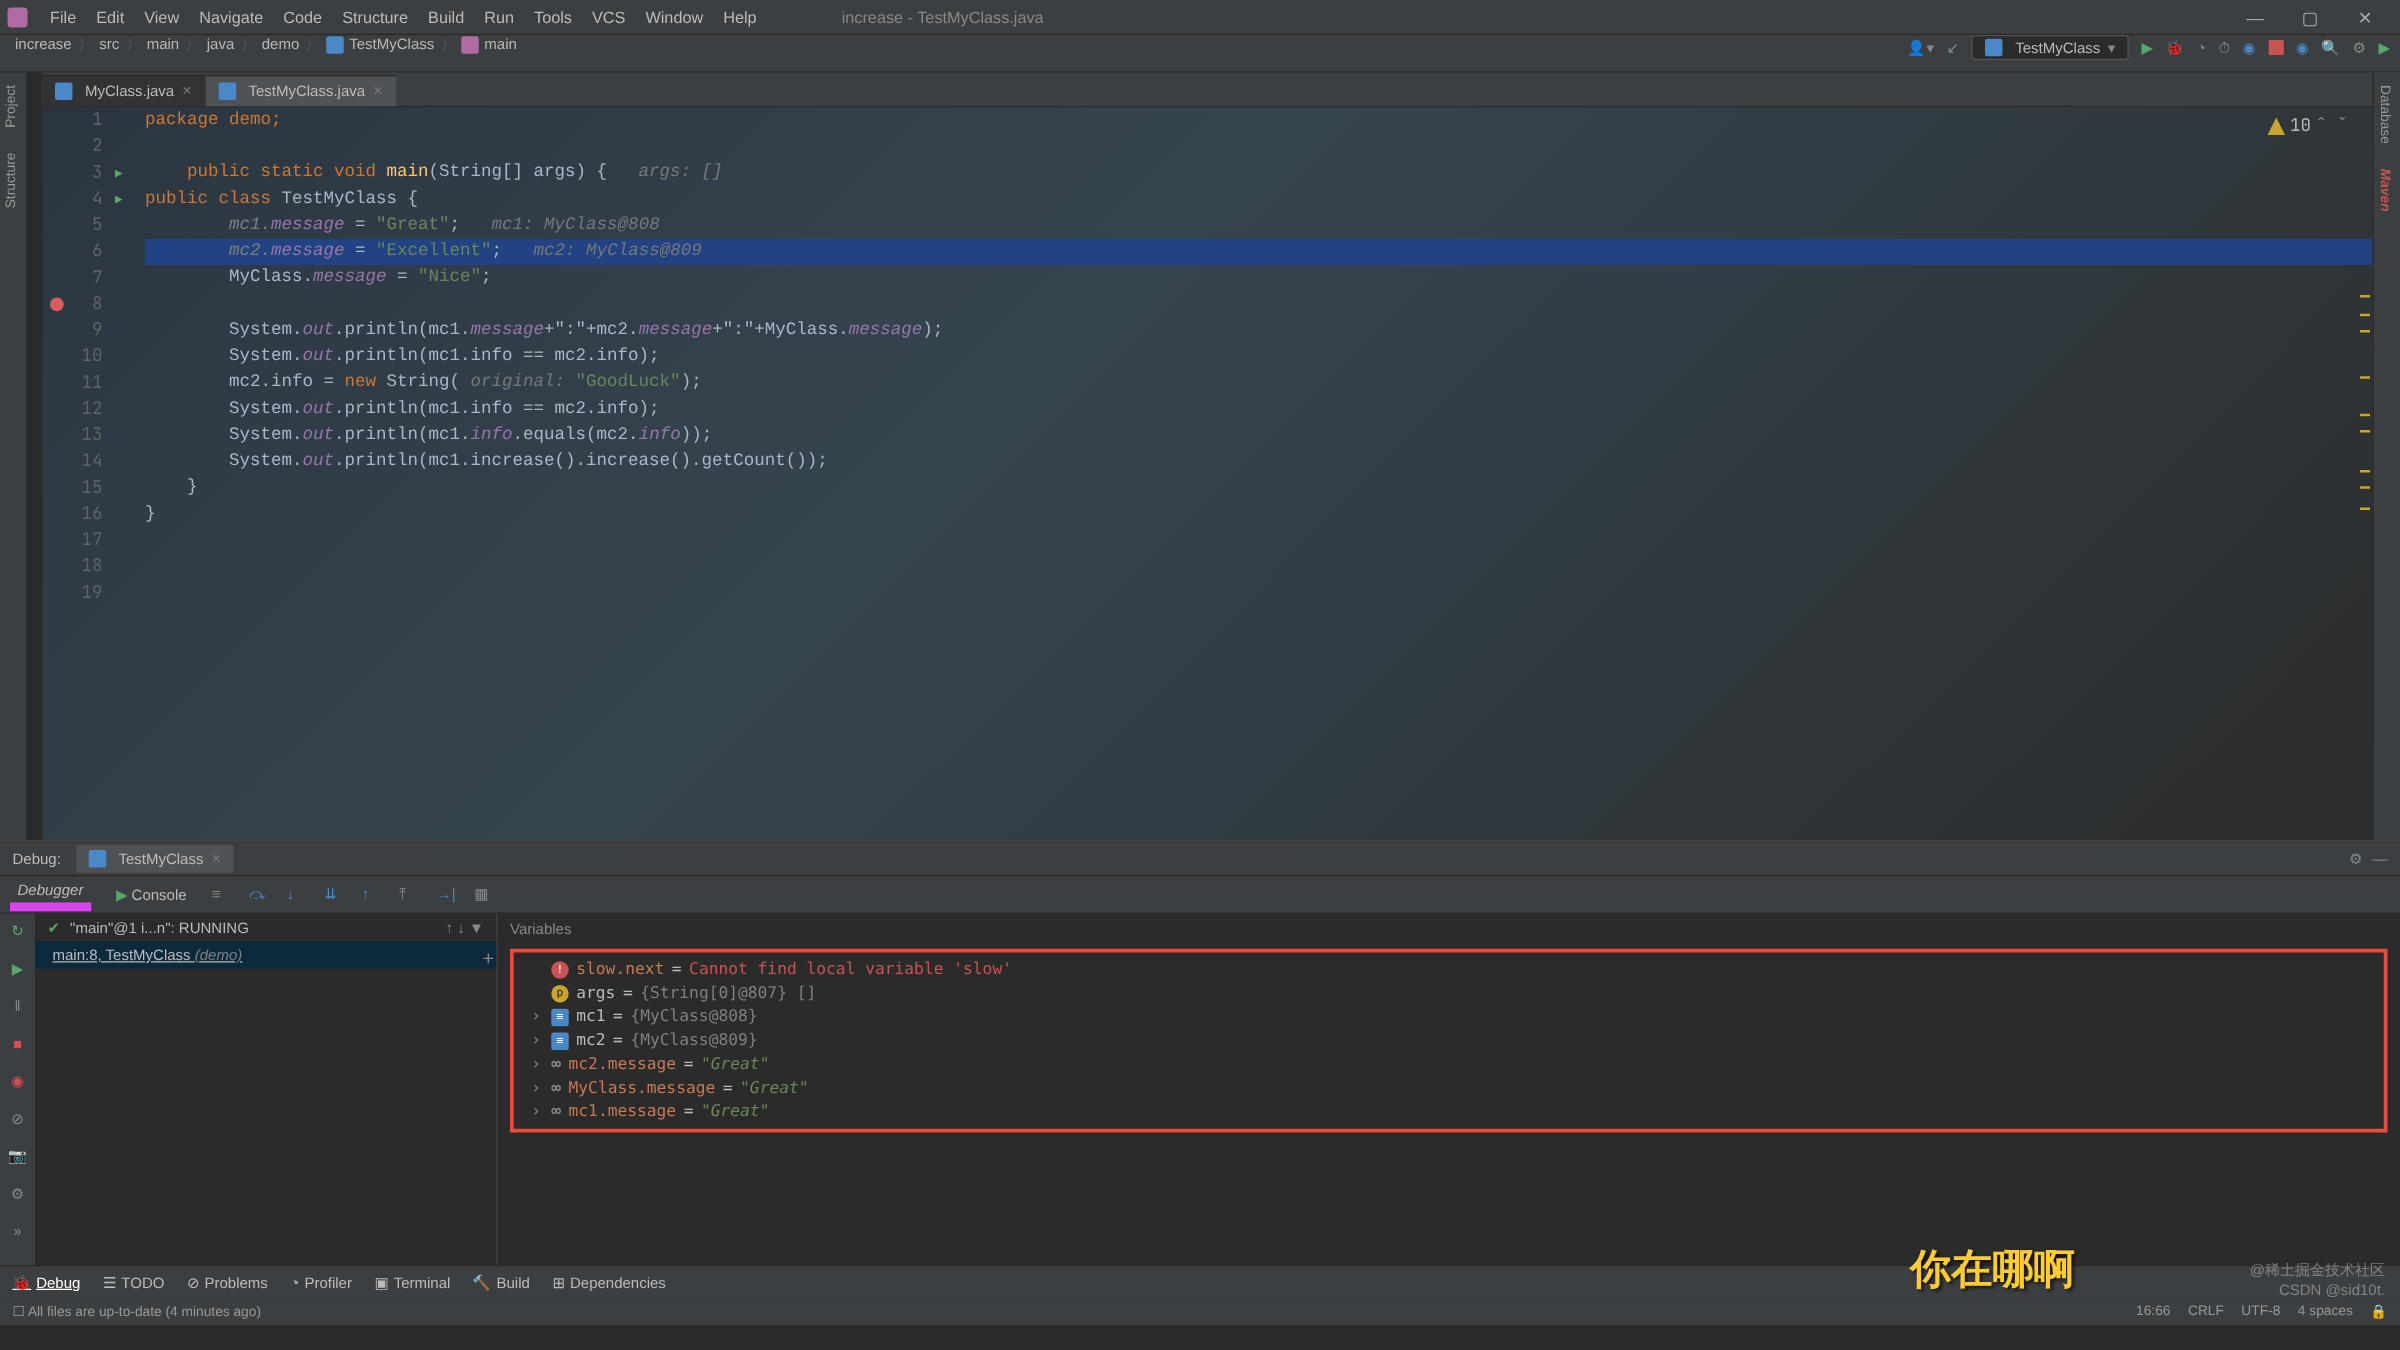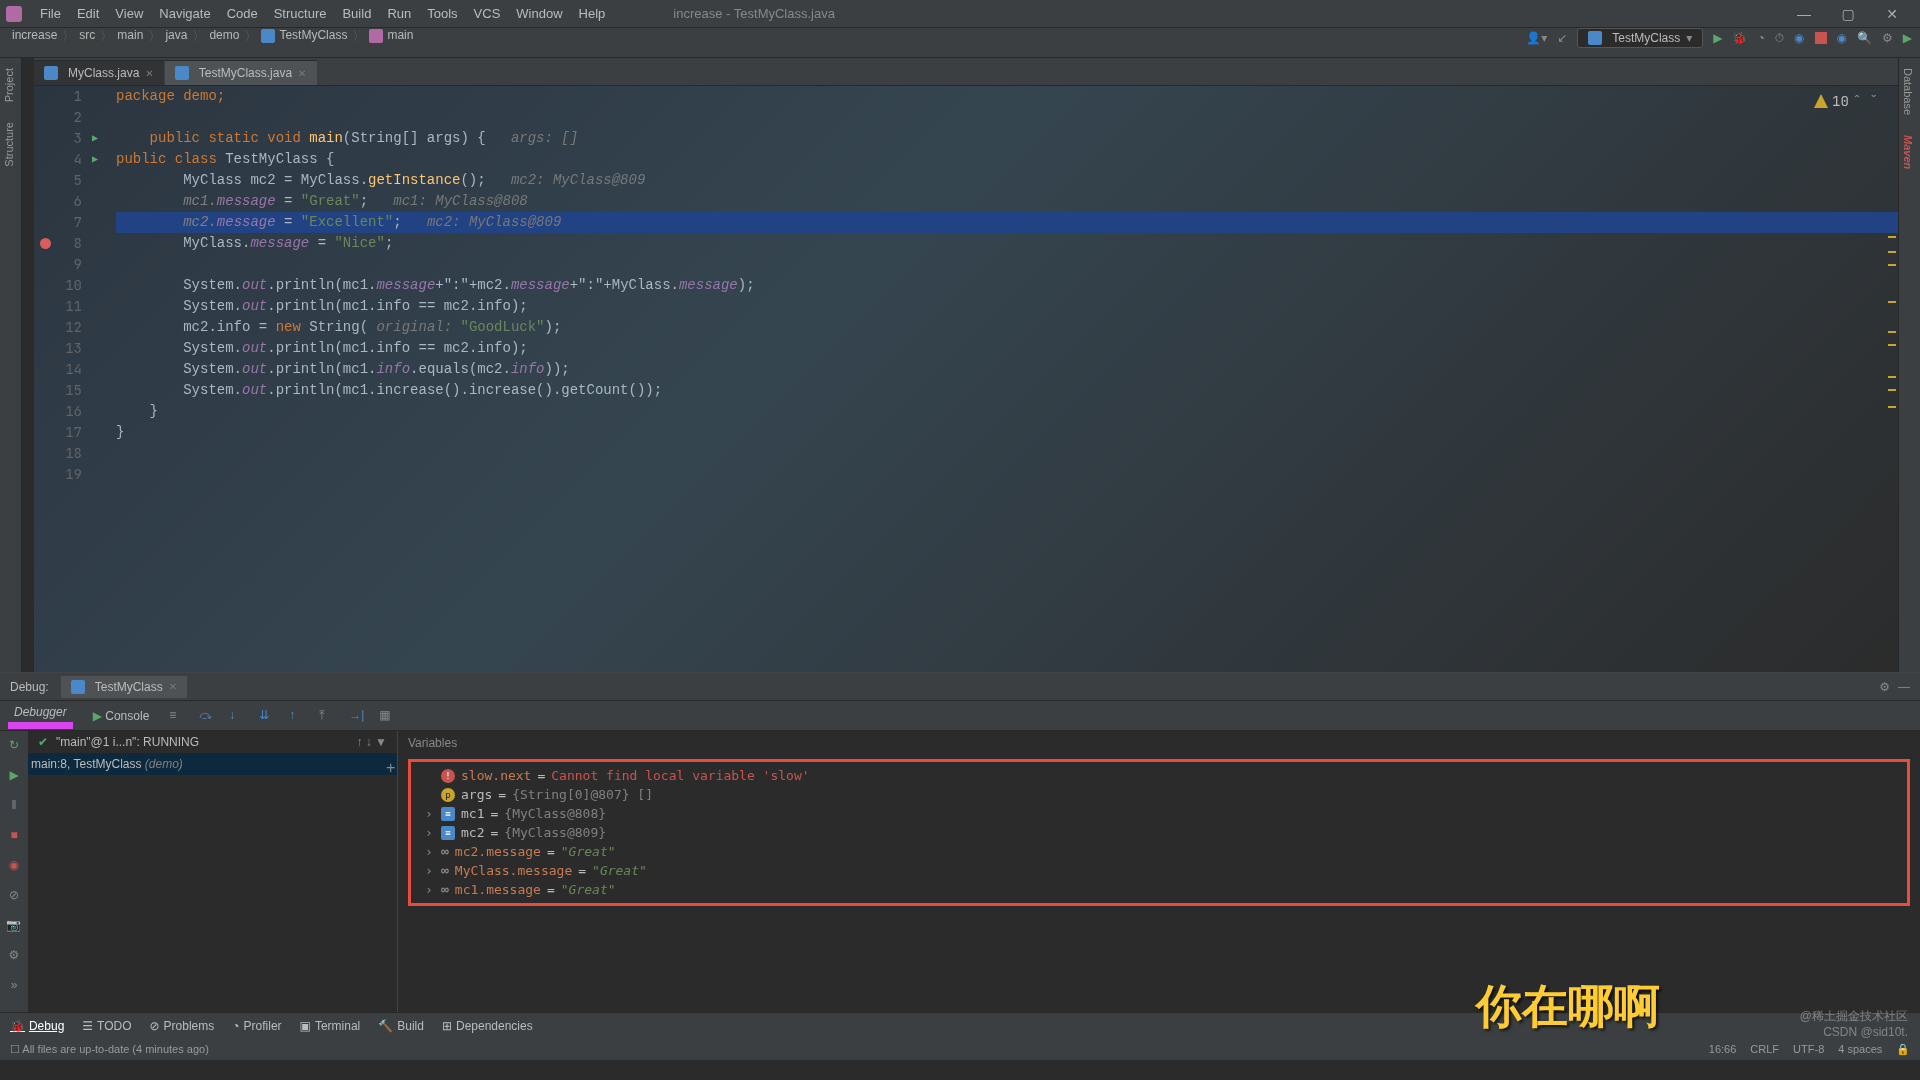--- a/index.html
+++ b/index.html
@@ -58,21 +58,21 @@
   .dtoolbar .ttab { padding:3px 6px; color:#bbb; cursor:pointer; }
   .dtoolbar .ttab.active { border-bottom:7px solid #d946ef;font-style:italic; }
   .dtoolbar .dicon { width:16px;height:16px; color:#4a88c7; cursor:pointer; }
   .dbody { flex:1; display:flex; }
   .dside { width:28px; background:#3c3f41; display:flex; flex-direction:column; align-items:center; padding-top:6px; gap:14px; }
   .dside span { width:16px;height:16px; cursor:pointer; display:flex;align-items:center;justify-content:center; }
   .frames { width:370px; border-right:1px solid #444; }
   .frames .fh { height:24px; padding:0 10px; color:#888; display:flex;align-items:center; }
   .frames .thread { padding:4px 10px; display:flex; align-items:center; gap:8px; }
   .frames .chk { color:#59a869; }
-  .frames .stk { background:#0d293e; padding:4px 3px; color:#bbb; }
+  .frames .stk { background:#0d293e; padding:4px 14px; color:#bbb;text-decoration:underline; }
   .frames .stk i { color:#808080; }
   .vars { flex:1; position:relative; }
   .vars .vh { height:24px; padding:0 10px; color:#888; display:flex;align-items:center; }
   .vars .addbtn { position:absolute; left:-12px; top:28px; color:#888; font-size:16px; }
   .redbox { border:3px solid #e74c3c; margin:4px 10px; padding:4px 0; }
   .vrow { padding:2px 14px; display:flex; align-items:center; gap:6px; font-family:Consolas,monospace; font-size:13px; }
   .vrow .exp { color:#888; width:10px; }
   .vrow .vico { width:14px;height:14px; border-radius:50%; font-size:9px; display:flex;align-items:center;justify-content:center; }
   .vico.err { background:#c75450; color:#fff; }
   .vico.p { background:#c9a52d; color:#222; }
@@ -80,21 +80,21 @@
   .infsym { color:#888; font-weight:bold; }
   .vname { color:#c77a52; }
   .vval { color:#808080; }
   .verr { color:#c75450; }
   .vstr { color:#6a8759; font-style:italic; }
   .bottombar { height:26px; background:#3c3f41; display:flex; align-items:center; padding:0 10px; gap:18px; border-top:1px solid #282828; }
   .bottombar .bitem { display:flex; align-items:center; gap:4px; cursor:pointer; color:#bbb; font-size:12px; }
   .bottombar .bitem.active { color:#fff; text-decoration:underline; }
   .statusbar { height:22px; background:#3c3f41; display:flex; align-items:center; padding:0 10px; color:#999; font-size:11px; }
   .statusbar .sr { margin-left:auto; display:flex; gap:14px; }
-  .overlay-text { position:absolute; right:260px; bottom:42px; font-size:46px; color:#ffcc33; font-weight:bold; text-shadow:2px 2px 3px rgba(0,0,0,.7); font-family:"Microsoft YaHei",sans-serif; }
+  .overlay-text { position:absolute; right:260px; bottom:42px; font-size:33px; color:#ffcc33; font-weight:bold; text-shadow:2px 2px 3px rgba(0,0,0,.7); font-family:"Microsoft YaHei",sans-serif; }
   .wm { position:absolute; right:12px; bottom:40px; color:rgba(255,255,255,.35); font-size:12px; text-align:right; line-height:16px; }
 </style>
 </head>
 <body>
 
 <div class="menubar">
   <div class="logo"></div>
   <span class="mitem">File</span>
   <span class="mitem">Edit</span>
   <span class="mitem">View</span>
@@ -193,21 +193,20 @@
           <div class="ln">16</div>
           <div class="ln">17</div>
           <div class="ln">18</div>
           <div class="ln">19</div>
       </div>
       <div class="code">
         <div class="cl"><span class="kw">package demo;</span></div>
         <div class="cl"></div>
         <div class="cl"><span class="kw">    public static void </span><span class="mth">main</span><span>(String[] args) {   </span><span class="hint">args: []</span></div>
         <div class="cl"><span class="kw">public class </span><span>TestMyClass {</span></div>
-        <div class="cl"><span>        MyClass mc2 = MyClass.</span><span class="mth">getInstance</span><span>();   </span><span class="hint">mc2: MyClass@809</span></div>
         <div class="cl"><span class="com">        mc1.</span><span class="fld">message</span><span> = </span><span class="str">"Great"</span><span>;   </span><span class="hint">mc1: MyClass@808</span></div>
         <div class="cl hl"><span class="com">        mc2.</span><span class="fld">message</span><span> = </span><span class="str">"Excellent"</span><span>;   </span><span class="hint">mc2: MyClass@809</span></div>
         <div class="cl"><span>        MyClass.</span><span class="fld">message</span><span> = </span><span class="str">"Nice"</span><span>;</span></div>
         <div class="cl"></div>
         <div class="cl"><span>        System.</span><span class="fld">out</span><span>.println(mc1.</span><span class="fld">message</span><span>+":"+mc2.</span><span class="fld">message</span><span>+":"+MyClass.</span><span class="fld">message</span><span>);</span></div>
         <div class="cl"><span>        System.</span><span class="fld">out</span><span>.println(mc1.info == mc2.info);</span></div>
         <div class="cl"><span>        mc2.info = </span><span class="kw">new </span><span>String( </span><span class="hint">original: </span><span class="str">"GoodLuck"</span><span>);</span></div>
         <div class="cl"><span>        System.</span><span class="fld">out</span><span>.println(mc1.info == mc2.info);</span></div>
         <div class="cl"><span>        System.</span><span class="fld">out</span><span>.println(mc1.</span><span class="fld">info</span><span>.equals(mc2.</span><span class="fld">info</span><span>));</span></div>
         <div class="cl"><span>        System.</span><span class="fld">out</span><span>.println(mc1.increase().increase().getCount());</span></div>

